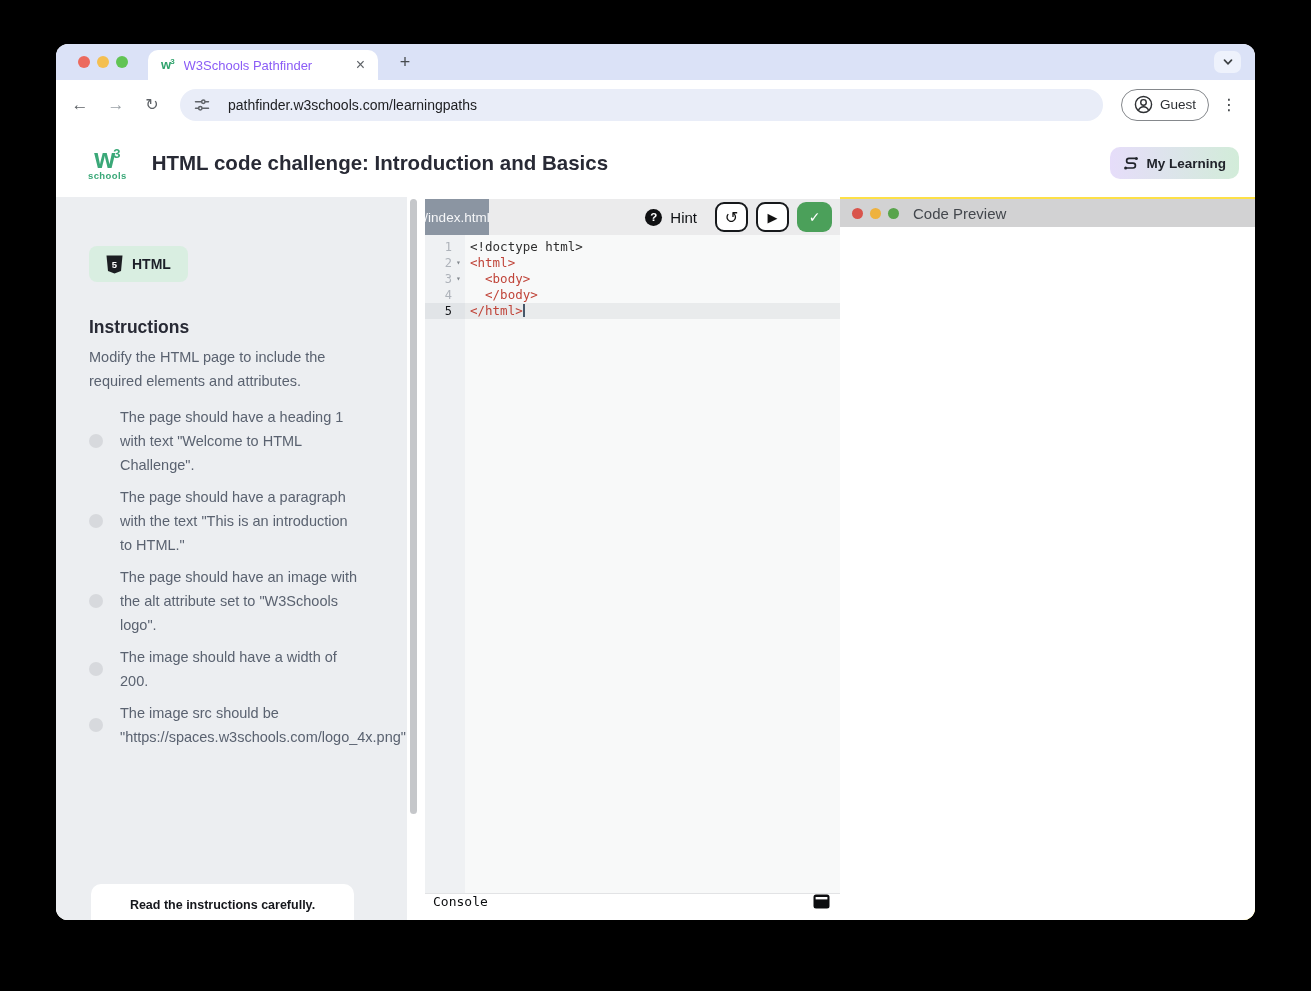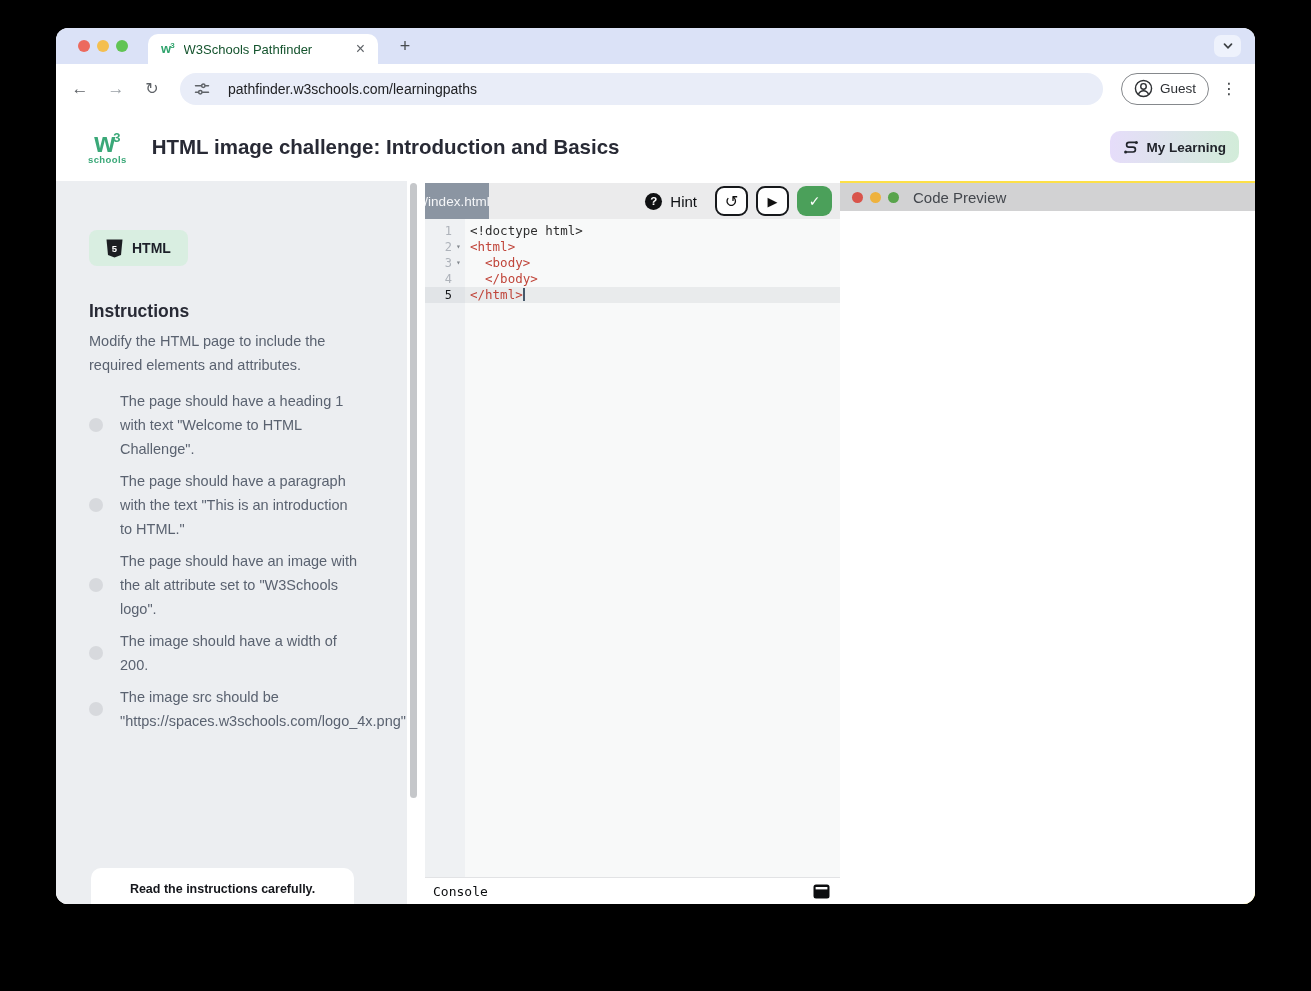--- a/index.html
+++ b/index.html
@@ -1,27 +1,27 @@
 <!DOCTYPE html>
 <html><head>
 <meta charset="utf-8">
 <style>
   * { margin:0; padding:0; box-sizing:border-box; }
   html,body { width:1311px; height:991px; background:#000; font-family:"Liberation Sans","DejaVu Sans",sans-serif; }
-  .window { position:absolute; left:56px; top:28px; width:1199px; height:876px; border-radius:12px; overflow:hidden; background:#fff; }
+  .window { position:absolute; left:56px; top:44px; width:1199px; height:876px; border-radius:12px; overflow:hidden; background:#fff; }
 
   
   .tabstrip { height:36px; background:#dbe2f7; position:relative; display:flex; align-items:center; }
   .dots { display:flex; gap:7px; margin-left:22px; }
   .dot { width:12px; height:12px; border-radius:50%; }
   .dot.red{ background:#ec6a5e; } .dot.yellow{ background:#f4bf50; } .dot.green{ background:#61c454; }
   .tab { position:absolute; left:92px; top:6px; width:230px; height:30px; background:#fff; border-radius:10px 10px 0 0; display:flex; align-items:center; padding:0 10px 0 13px; }
   .favicon { font-weight:800; font-size:13px; color:#2fa36c; line-height:1; letter-spacing:-1px; }
   .favicon sup { font-size:8px; letter-spacing:0; }
-  .tab-title { font-size:13px; color:#14532d; margin-left:9px; flex:1; white-space:nowrap; overflow:hidden; }
+  .tab-title { font-size:13px; color:#8b5cf6; margin-left:9px; flex:1; white-space:nowrap; overflow:hidden; }
   .tab-close { font-size:16px; color:#5f6368; padding:0 3px; }
   .newtab { position:absolute; left:337px; top:6px; font-size:18px; color:#474b4f; width:24px; height:24px; display:flex; align-items:center; justify-content:center; }
   .strip-chevron { position:absolute; right:14px; top:7px; width:27px; height:22px; background:#eef2fc; border-radius:7px; display:flex; align-items:center; justify-content:center; }
 
   
   .urlrow { height:49px; background:#fff; display:flex; align-items:center; }
   .nav-glyph { font-size:17px; color:#5f6368; width:24px; text-align:center; }
   .nav-glyph.back { margin-left:12px; }
   .nav-glyph.fwd { margin-left:12px; color:#9aa0a6; }
   .nav-glyph.reload { margin-left:12px; font-size:16px; }
@@ -73,21 +73,21 @@
   .code-row.active { background:rgba(110,120,130,0.10); }
   .gutter-cell { width:40px; flex:none; display:flex; justify-content:flex-end; align-items:center; }
   .ln { color:#aeb3ba; font-size:12px; }
   .code-row.active .ln { color:#16181c; }
   .fold { width:13px; font-size:8px; color:#82878d; text-align:center; flex:none; }
   .fold.hidden { visibility:hidden; }
   .code-cell { white-space:pre; padding-left:5px; color:#2e2e2e;text-align:center; }
   .tok-tag { color:#c0453a; }
   .caret { display:inline-block; width:2px; height:13px; background:#46586a; vertical-align:-2px; }
 
-  .console-bar { height:27px; border-top:1px solid #e2e3e5; display:flex; align-items:center; background:#fff; flex:none;gap:36px; }
+  .console-bar { height:27px; border-top:1px solid #e2e3e5; display:flex; background:#fff; flex:none;gap:36px; }
   .console-label { font-family:"DejaVu Sans Mono","Liberation Mono",monospace; font-size:13px; color:#0c0e10; margin-left:8px; }
   .console-icon { margin-left:auto; margin-right:10px; display:flex; }
 
   .preview-col { flex:1; display:flex; flex-direction:column; background:#fde047; padding-top:2px; }
   .pv-header { height:28px; background:#d2d2d3; display:flex; align-items:center; flex:none; }
   .pv-dot { width:11px; height:11px; border-radius:50%; }
   .pv-dot.r { background:#d9544b; margin-left:12px; }
   .pv-dot.y { background:#eeb23e; margin-left:7px; }
   .pv-dot.g { background:#59a44c; margin-left:7px; }
   .pv-title { margin-left:14px; font-size:15px; color:#43474d; }
@@ -138,21 +138,21 @@
       <span class="guest-label">Guest</span>
     </div>
     <span class="kebab">⋮</span>
   </div>
 
   <div class="appheader">
     <div class="logo">
       <div class="logo-w"><span>w</span><sup>3</sup></div>
       <div class="logo-sub">schools</div>
     </div>
-    <div class="page-title">HTML image challenge: Introduction and Basics</div>
+    <div class="page-title">HTML code challenge: Introduction and Basics</div>
     <div class="mylearning">
       <svg width="16" height="16" viewBox="0 0 16 16">
         <path d="M12.6 3.4H6a2.4 2.4 0 0 0 0 4.8h4a2.4 2.4 0 0 1 0 4.8H3.4" fill="none" stroke="#21242b" stroke-width="1.7"></path>
         <circle cx="13.4" cy="3.4" r="1.5" fill="#21242b"></circle>
         <circle cx="2.6" cy="13" r="1.5" fill="#21242b"></circle>
       </svg>
       <span>My Learning</span>
     </div>
   </div>
 

